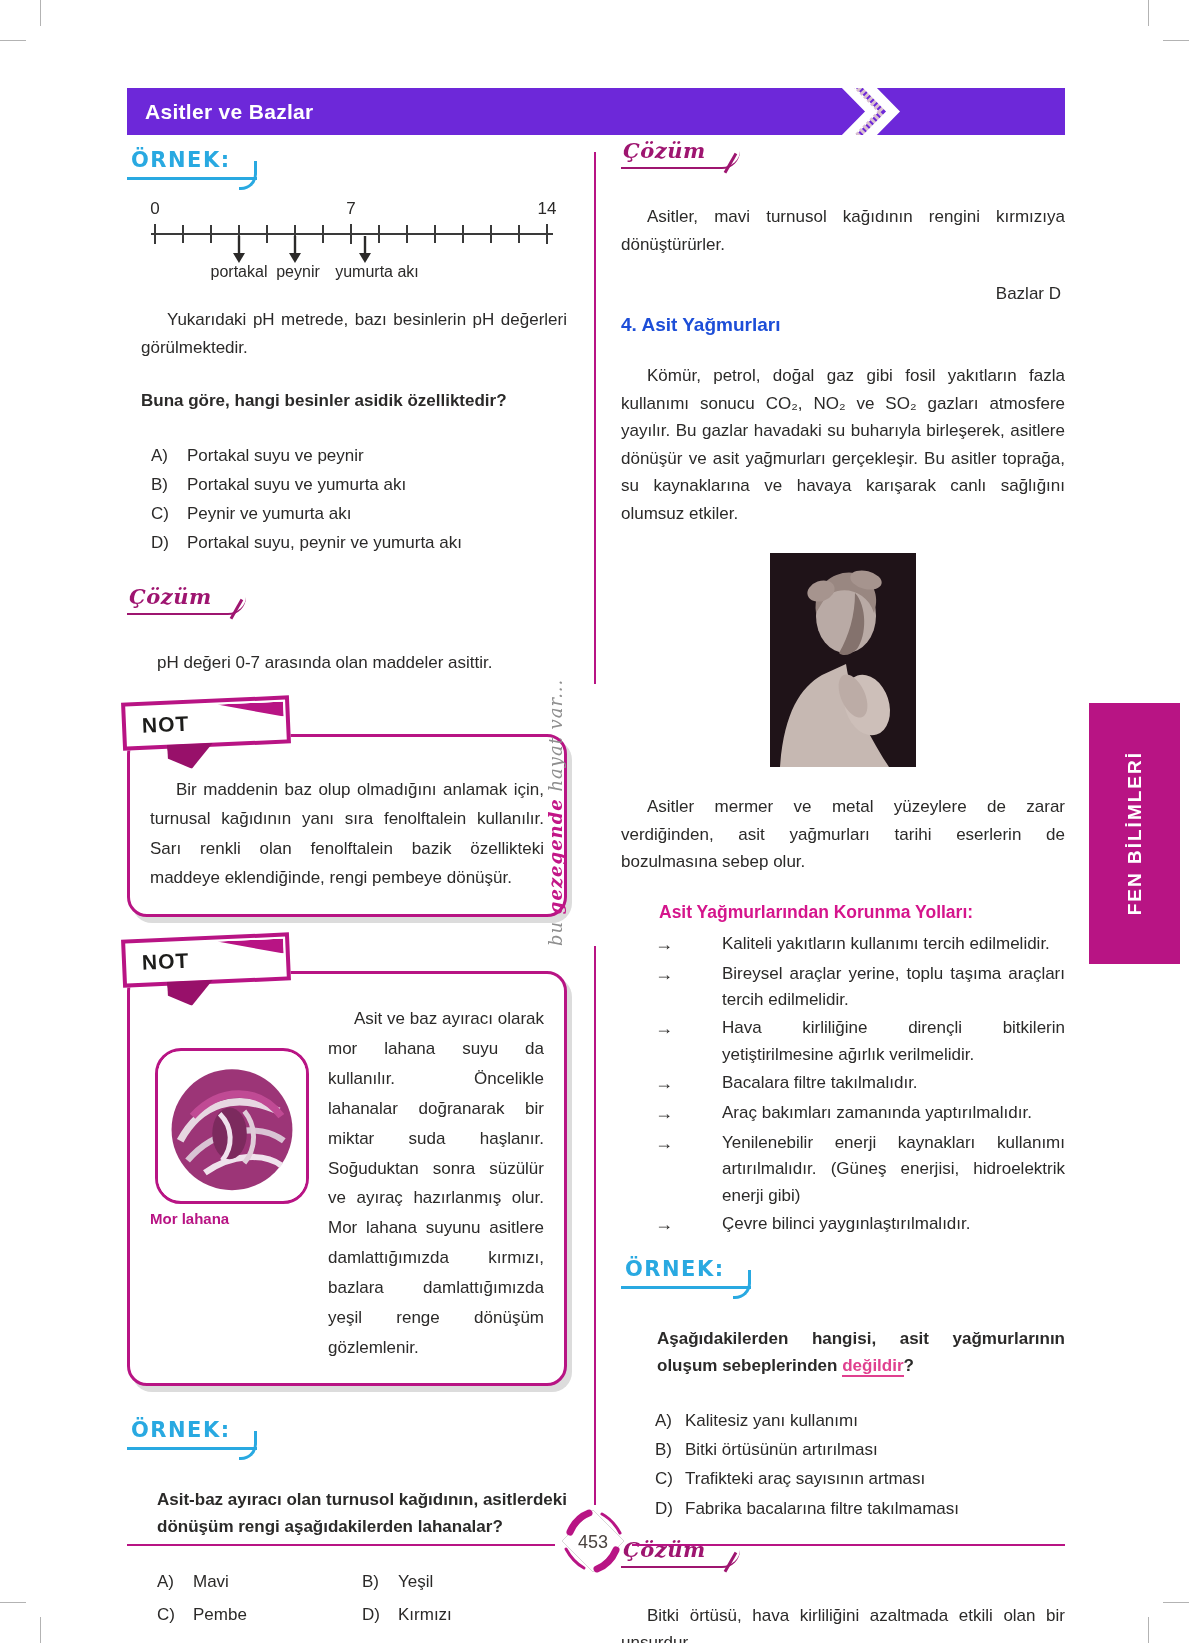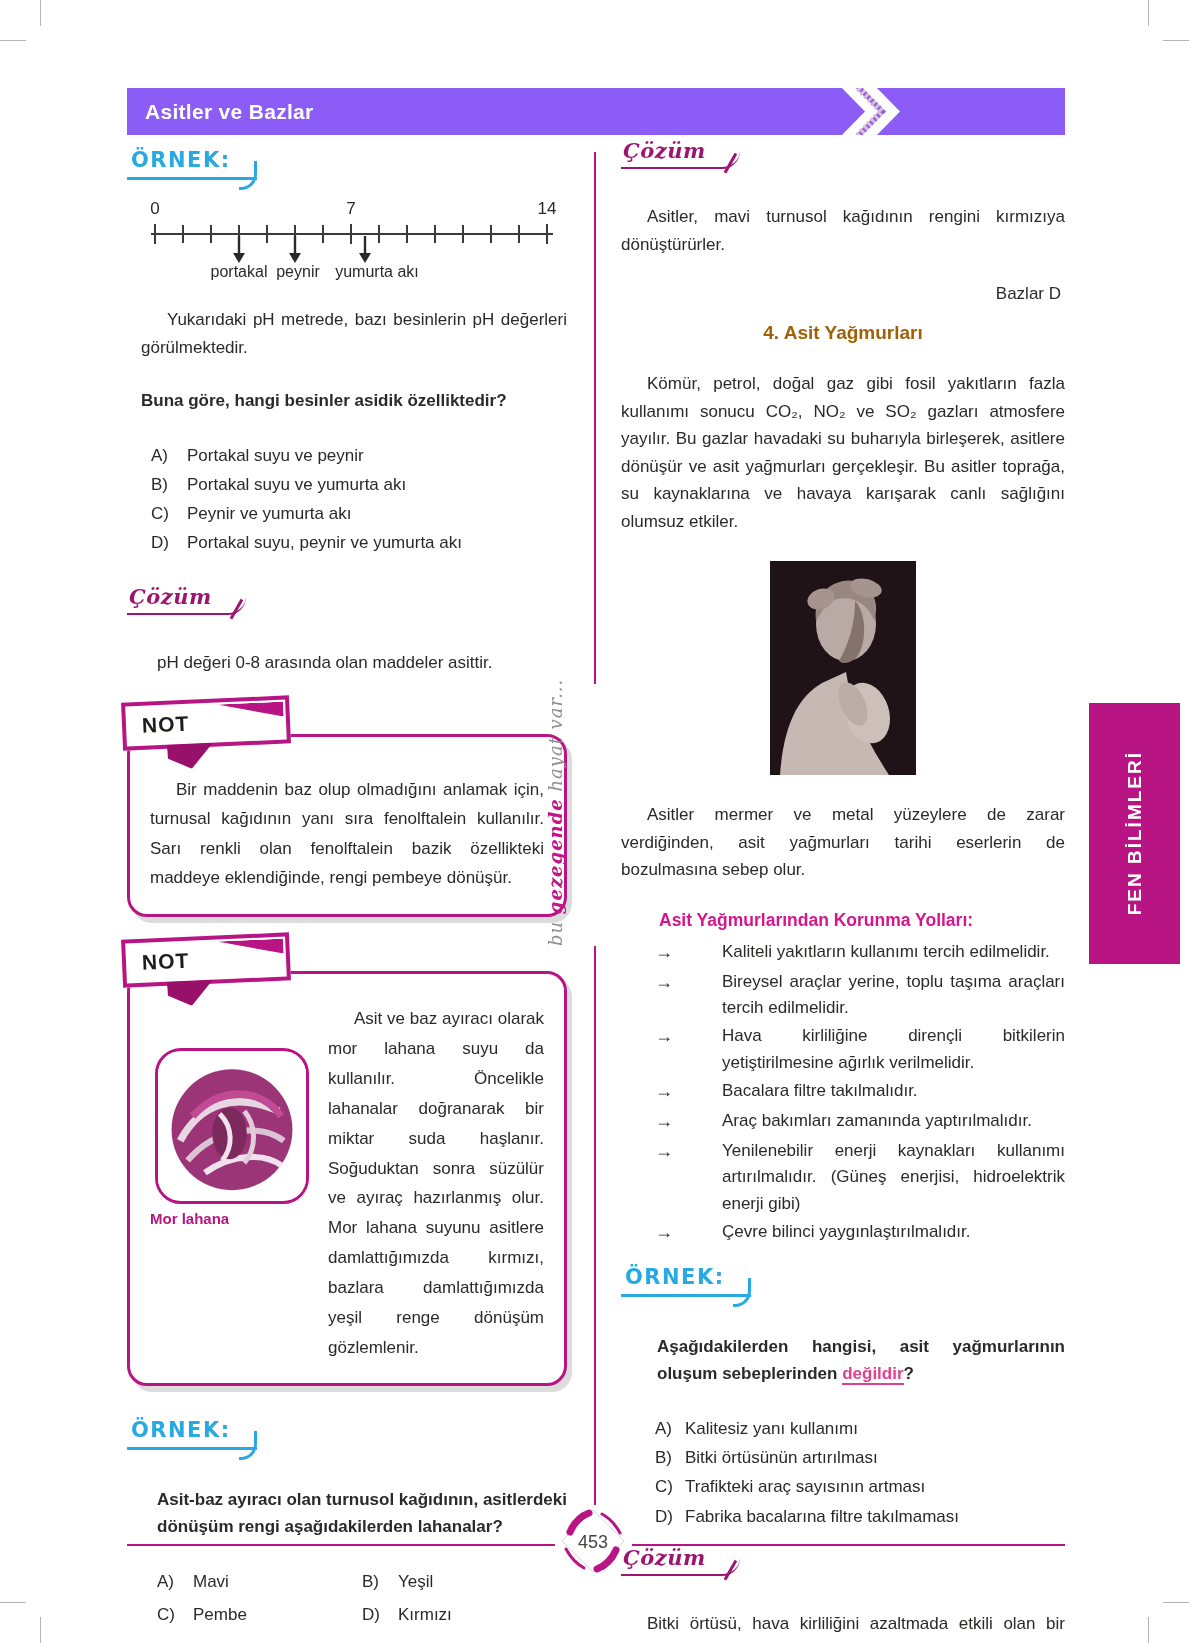--- a/index.html
+++ b/index.html
@@ -3,21 +3,21 @@
 <meta charset="utf-8">
 <style>
   html,body{margin:0;padding:0;}
   body{
     position:relative;width:1189px;height:1643px;background:#ffffff;
     font-family:"Liberation Sans",sans-serif;color:#2b2a29;overflow:hidden;
   }
   
   .crop{position:absolute;background:#b3b3b3;}
   
-  .header-bar{position:absolute;left:127px;top:88px;width:938px;height:47px;background:#8b5cf6;}
+  .header-bar{position:absolute;left:127px;top:88px;width:938px;height:47px;background:#6d28d9;}
   .header-title{color:#fff;font-size:21px;font-weight:700;line-height:47px;padding-left:18px;letter-spacing:.3px;}
   .header-chevron{position:absolute;left:712px;top:0;width:72px;height:47px;}
   
   .left-col{position:absolute;left:127px;top:146px;width:440px;}
   .right-col{position:absolute;left:621px;top:138px;width:444px;}
   .divider{position:absolute;width:2px;background:#b81484;}
   
   .ornek-wrap{display:inline-block;position:relative;border-bottom:3px solid #29a9e1;padding:2px 26px 5px 4px;margin:0 0 10px 0;}
   .ornek-txt{font-family:"DejaVu Sans",sans-serif;font-weight:700;font-size:21px;color:#29a9e1;letter-spacing:1.5px;}
   .ornek-wrap::after{content:"";position:absolute;right:0;bottom:-13px;width:15px;height:26px;border:3px solid #29a9e1;border-left:none;border-top:none;border-radius:0 0 16px 0;}
@@ -26,21 +26,21 @@
   .cozum-wrap::after{content:"";position:absolute;right:8px;bottom:-7px;width:2.5px;height:22px;background:#9e1570;transform:rotate(30deg);}
   
   .para{font-size:17px;line-height:1.62;text-align:justify;text-indent:26px;margin:26px 0;}
   .noindent{text-indent:0;}
   .bold{font-weight:700;}
   .answer{text-align:right;font-size:17px;margin:14px 4px 6px 0;}
   .opts{margin:6px 0 0 10px;}
   .opt-row{display:flex;font-size:17px;line-height:1.72;}
   .opt-key{width:36px;flex:none;}
   .opt-grid{display:grid;grid-template-columns:205px 1fr;row-gap:4px;margin:6px 0 0 10px;}
-  .sec-heading{color:#a16207;font-weight:700;font-size:19px;margin:18px 0 10px;text-align:center;}
+  .sec-heading{color:#1d4ed8;font-weight:700;font-size:19px;margin:10px 0 10px;}
   .protect-heading{color:#d5158c;font-weight:700;font-size:17.5px;margin:14px 0 8px 38px;}
   .arrow-item{display:flex;margin:2px 0 2px 34px;font-size:17px;line-height:1.55;}
   .arrow-bullet{width:36px;flex:none;font-size:18px;}
   .arrow-text{text-align:justify;margin-left:31px;}
   .hl-pink{color:#e0408f;border-bottom:2px solid #e0408f;}
   
   .not-box{position:relative;border:3.5px solid #b81484;border-radius:20px;box-shadow:5px 6px 0 #dcdcdc;background:#fff;padding:30px 20px 16px;margin-top:58px;}
   .not-banner{position:absolute;top:-38px;left:-8px;width:168px;height:48px;background:#fff;border:4px solid #b81484;transform:rotate(-2.5deg);display:flex;align-items:center;padding-left:16px;font-weight:700;font-size:21px;letter-spacing:1px;color:#1d1d1b;z-index:3;box-sizing:border-box;}
   .not-banner-tail{position:absolute;right:2px;top:2px;width:66px;height:15px;background:#b81484;clip-path:polygon(0 0,100% 0,100% 100%);}
   .not-banner-fold{position:absolute;left:40px;bottom:-25px;width:46px;height:25px;background:#98106a;clip-path:polygon(0 0,100% 0,52% 100%,0 55%);}
@@ -148,21 +148,21 @@
           <span class="opt-key">D)</span>
           <span>Portakal suyu, peynir ve yumurta akı</span>
         </div>
     </div>
   </div>
 
   <div style="margin-top:26px">
     <div class="cozum-wrap">
       <span class="cozum-txt">Çözüm</span>
     </div>
-    <p class="para" style="padding-left:4px">pH değeri 0-8 arasında olan maddeler asittir.</p>
+    <p class="para" style="padding-left:4px">pH değeri 0-7 arasında olan maddeler asittir.</p>
   </div>
 
   
   <div class="not-box">
     <div class="not-banner">
       <span class="not-banner-tail"></span>
       <span>NOT</span>
       <span class="not-banner-fold"></span>
     </div>
     <p class="para" style="margin:8px 0 6px;line-height:1.72">Bir maddenin baz olup olmadığını anlamak için, turnusal kağıdının yanı sıra fenolftalein kullanılır. Sarı renkli olan fenolftalein bazik özellikteki maddeye eklendiğinde, rengi pembeye dönüşür.</p>

